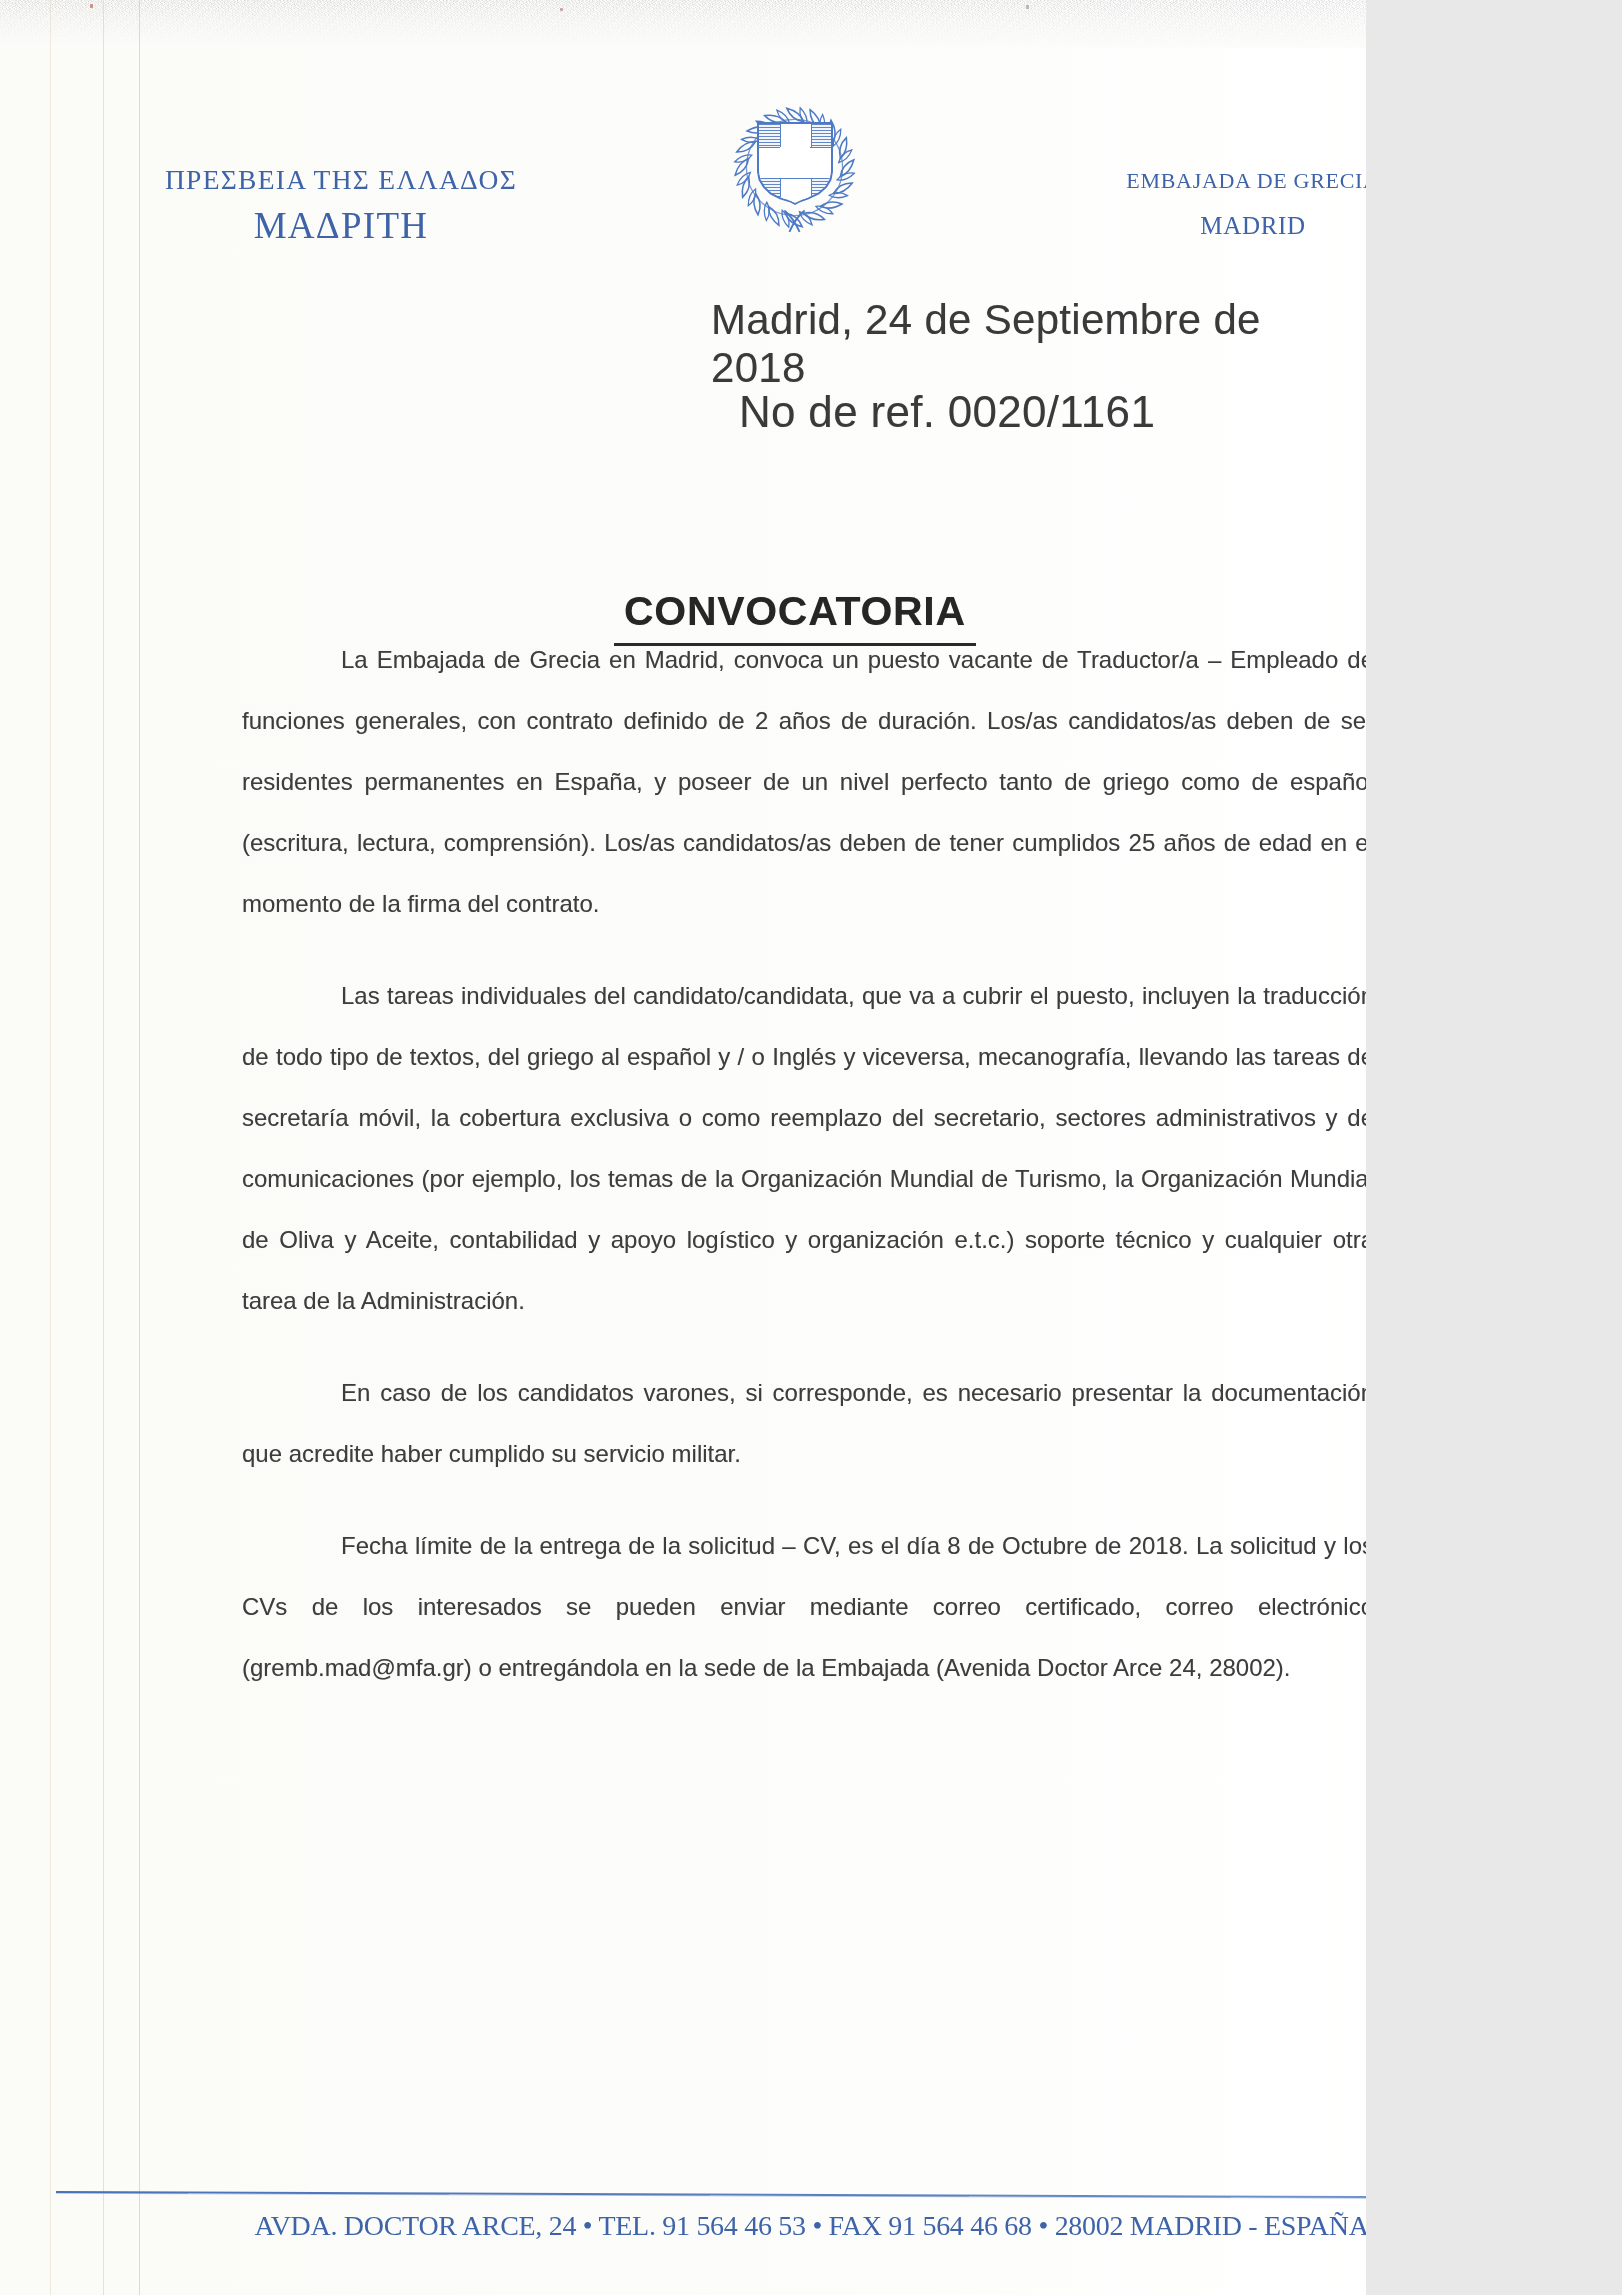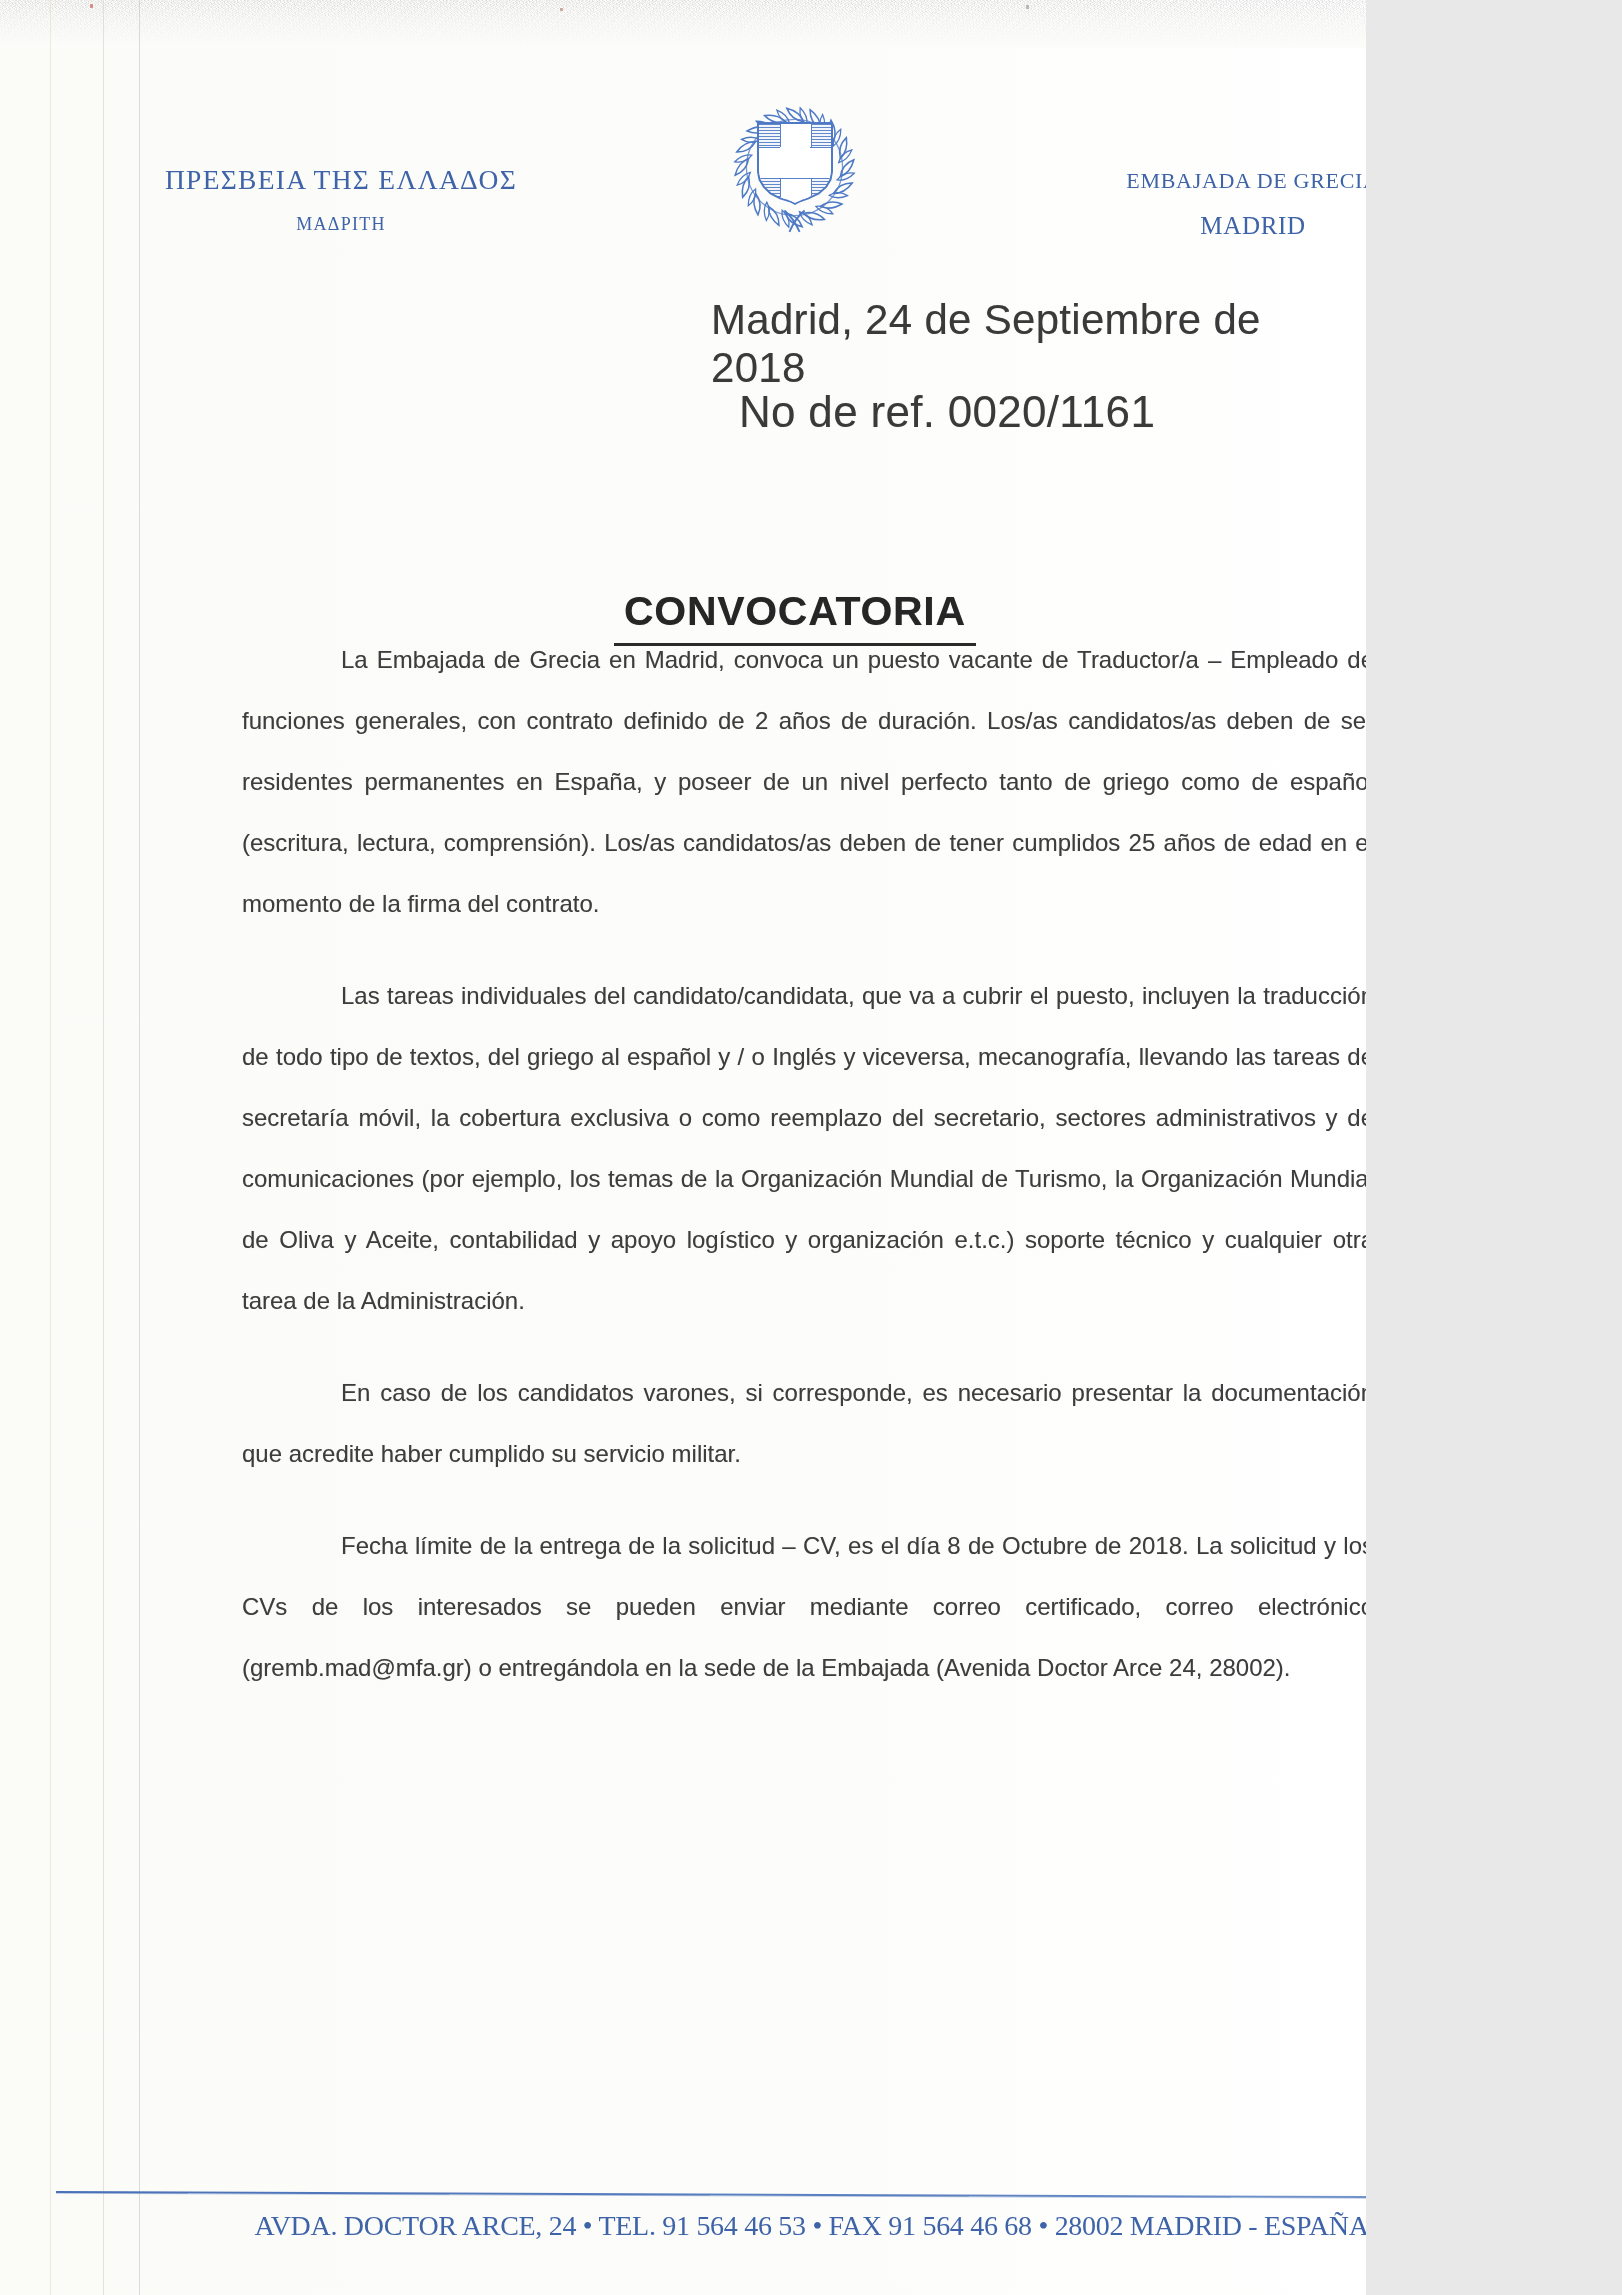--- a/index.html
+++ b/index.html
@@ -29,21 +29,21 @@
   .vline{position:absolute;top:0;bottom:0;}
   .vline.v1{left:50px;width:0.7px;background:rgba(225,218,195,.55);}
   .vline.v2{left:103px;width:0.7px;background:rgba(208,204,194,.55);}
   .vline.v3{left:139px;width:1.3px;background:rgba(185,185,185,.5);}
   
   .hdr-left{
     position:absolute;left:151px;top:164px;width:380px;text-align:center;
     font-family:"Liberation Serif",serif;color:#3e63a8;
   }
   .hdr-left .l1{font-size:27.5px;letter-spacing:1.3px;}
-  .hdr-left .l2{font-size:18px;letter-spacing:1.3px;margin-top:18px;}
+  .hdr-left .l2{font-size:37px;letter-spacing:1.3px;margin-top:8px;}
   .hdr-right{
     position:absolute;left:1063px;top:168px;width:380px;text-align:center;
     font-family:"Liberation Serif",serif;color:#3e63a8;
   }
   .hdr-right .l1{font-size:22px;letter-spacing:0.7px;}
   .hdr-right .l2{font-size:25px;letter-spacing:0.7px;margin-top:18.3px;}
   
   .emblem{position:absolute;left:725px;top:98px;width:139px;height:139px;}
   .emblem svg{position:absolute;left:0;top:0;}
   .shield{position:absolute;left:32px;top:24px;width:76px;height:83px;}

